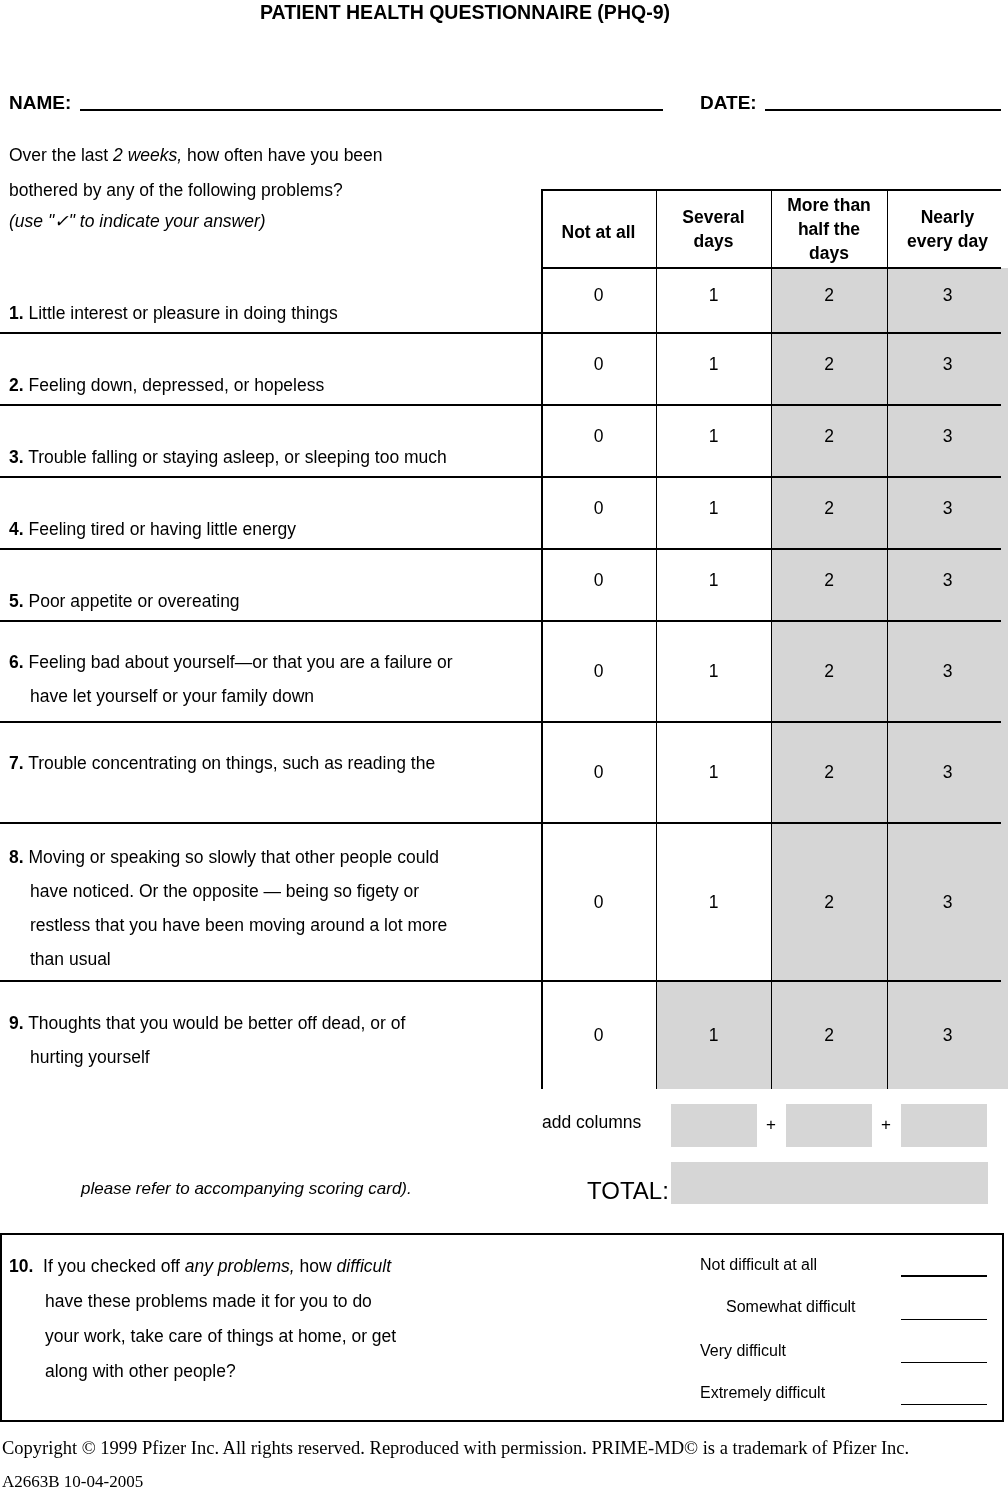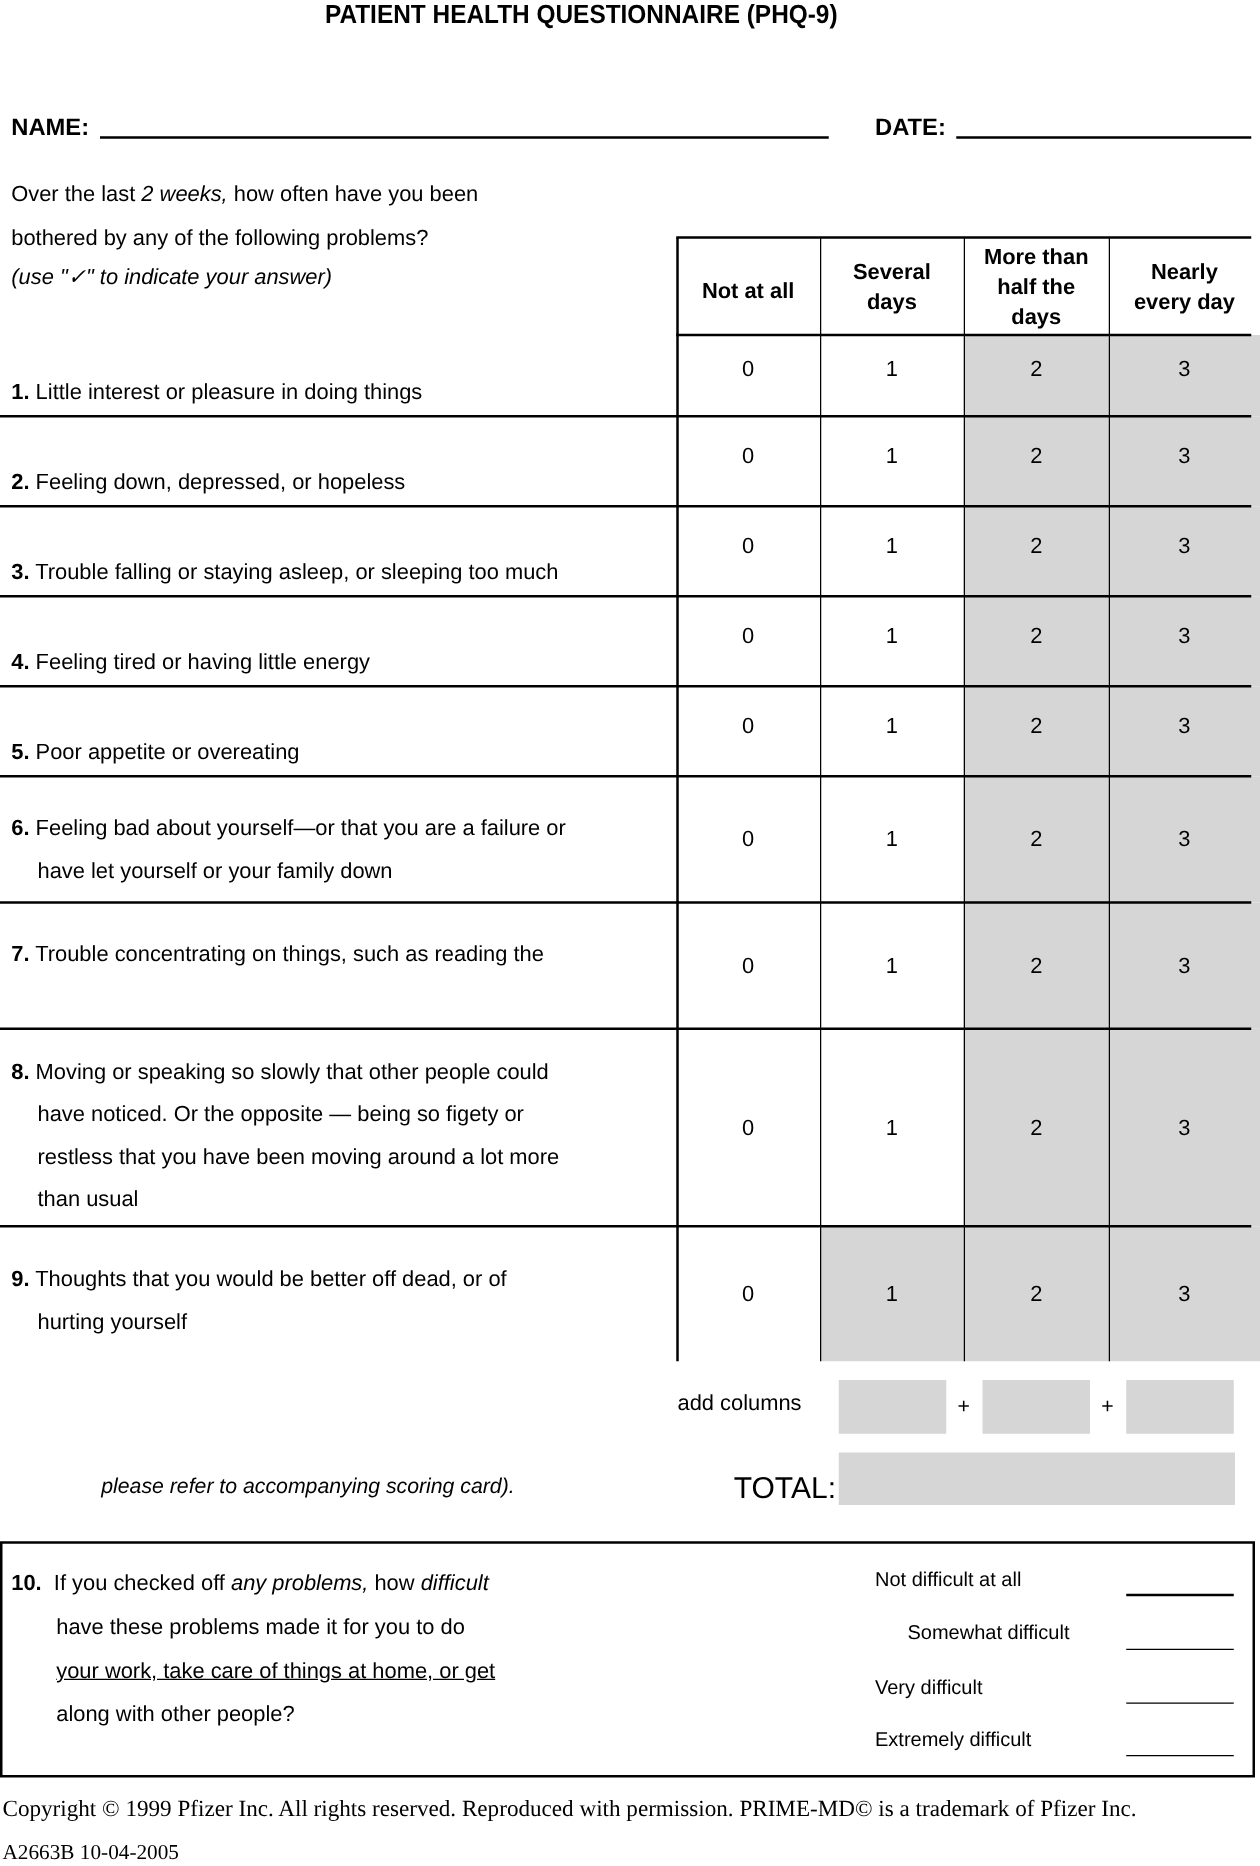--- a/index.html
+++ b/index.html
@@ -236,21 +236,21 @@
 <div class="abs ital" style="left:81px;top:1178px;">
   <div>please refer to accompanying scoring card).</div>
 </div>
 <div class="abs" style="left:555px;top:1177px;font-size:24px;margin-left:32px;">TOTAL:</div>
 <div class="abs box" style="left:671px;top:1162px;width:317px;height:42px;"><span></span></div>
 
 <div class="abs q10box"></div>
 <div class="abs q10text" style="left:9px;top:1249px;">
   <div><b>10.</b>&nbsp; <span>If you checked off </span><i>any problems,</i><span> how </span><i>difficult</i></div>
   <div style="padding-left:36px;">have these problems made it for you to do</div>
-  <div style="padding-left:36px;text-decoration:underline;">your work, take care of things at home, or get</div>
+  <div style="padding-left:36px;">your work, take care of things at home, or get</div>
   <div style="padding-left:36px;">along with other people?</div>
 </div>
 
 <div class="abs opt" style="left:700px;top:1256px;">Not difficult at all</div>
 <div class="abs optline" style="left:901px;top:1275px;width:86px;height:2px;"></div>
 <div class="abs opt" style="left:700px;top:1298px;margin-left:26px;">Somewhat difficult</div>
 <div class="abs optline" style="left:901px;top:1319px;width:86px;"></div>
 <div class="abs opt" style="left:700px;top:1342px;">Very difficult</div>
 <div class="abs optline" style="left:901px;top:1362px;width:86px;"></div>
 <div class="abs opt" style="left:700px;top:1384px;">Extremely difficult</div>

